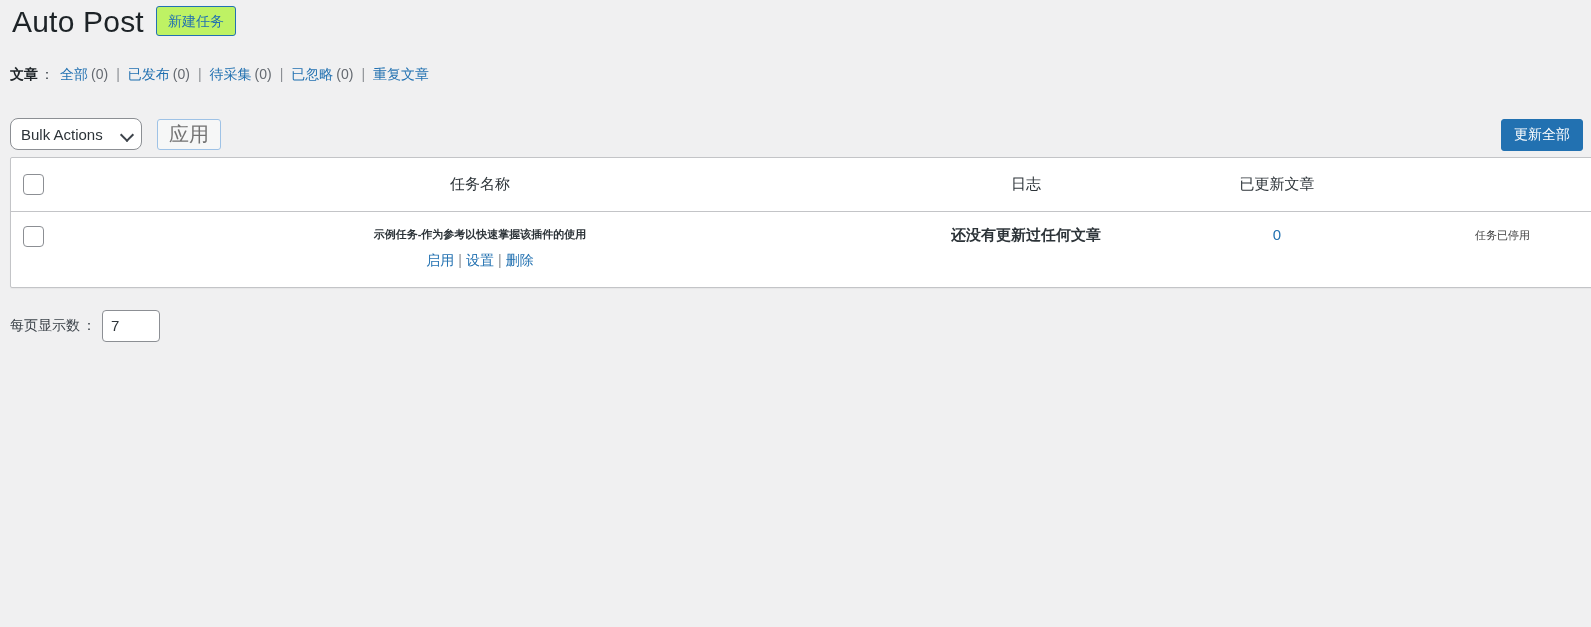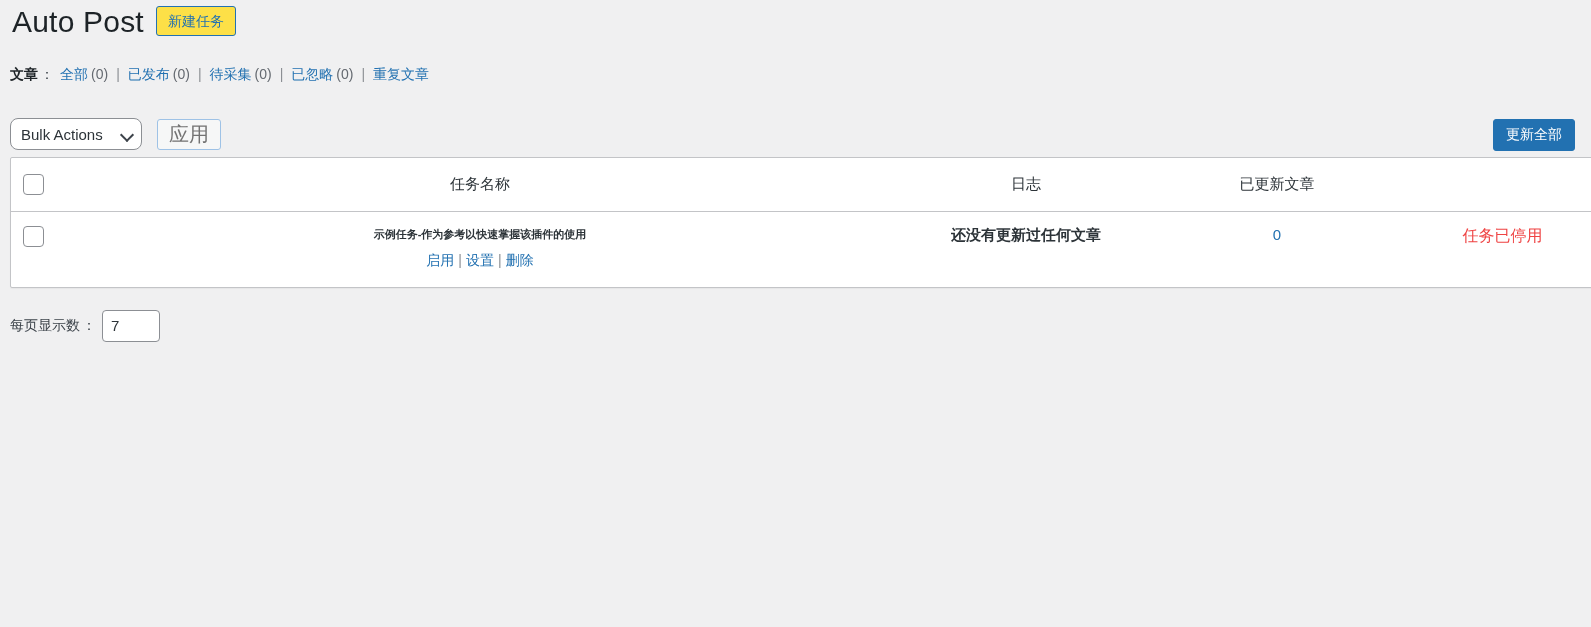--- a/index.html
+++ b/index.html
@@ -30,21 +30,21 @@
     color: #1d2327;
     margin: 0;
     padding: 4px 12px 4px 0;
     letter-spacing: 0.2px;
   }
   .page-title-action {
     display: inline-block;
     font-size: 14px;
     line-height: 1.6;
     padding: 3px 11px;
-    background: #fde047;
+    background: #bef264;
     border: 1px solid #2271b3;
     border-radius: 3px;
     color: #2271b1;
     text-decoration: none;
     white-space: nowrap;
     cursor: pointer;
   }
 
   
   .subsubsub {
@@ -131,21 +131,21 @@
     background: #f6f7f7;
     border: 1px solid #9ec2e6;
     border-radius: 3px;
     color: #737373;
     font-size: 20px;
     cursor: pointer;
     box-sizing: border-box;
   }
   .button-primary {
     position: absolute;
-    right: 16px;
+    right: 8px;
     top: 8px;
     display: inline-flex;
     align-items: center;
     justify-content: center;
     height: 32px;
     padding: 0 12px;
     background: #2271b1;
     border: 1px solid #2271b1;
     border-radius: 3px;
     color: #fff;
@@ -228,22 +228,22 @@
     color: #2c3338;
     font-size: 15px;
   }
   .count-link {
     color: #2271b1;
     text-decoration: none;
     font-size: 15px;
     cursor: pointer;
   }
   .status-text {
-    color: #ef4444;
-    font-size: 16px;
+    color: #404040;
+    font-size: 11px;
   }
 
   
   .per-page {
     margin: 22px 0 0 10px;
     font-size: 14px;
     color: #3c434a;
     display: flex;
     align-items: center;
   }

